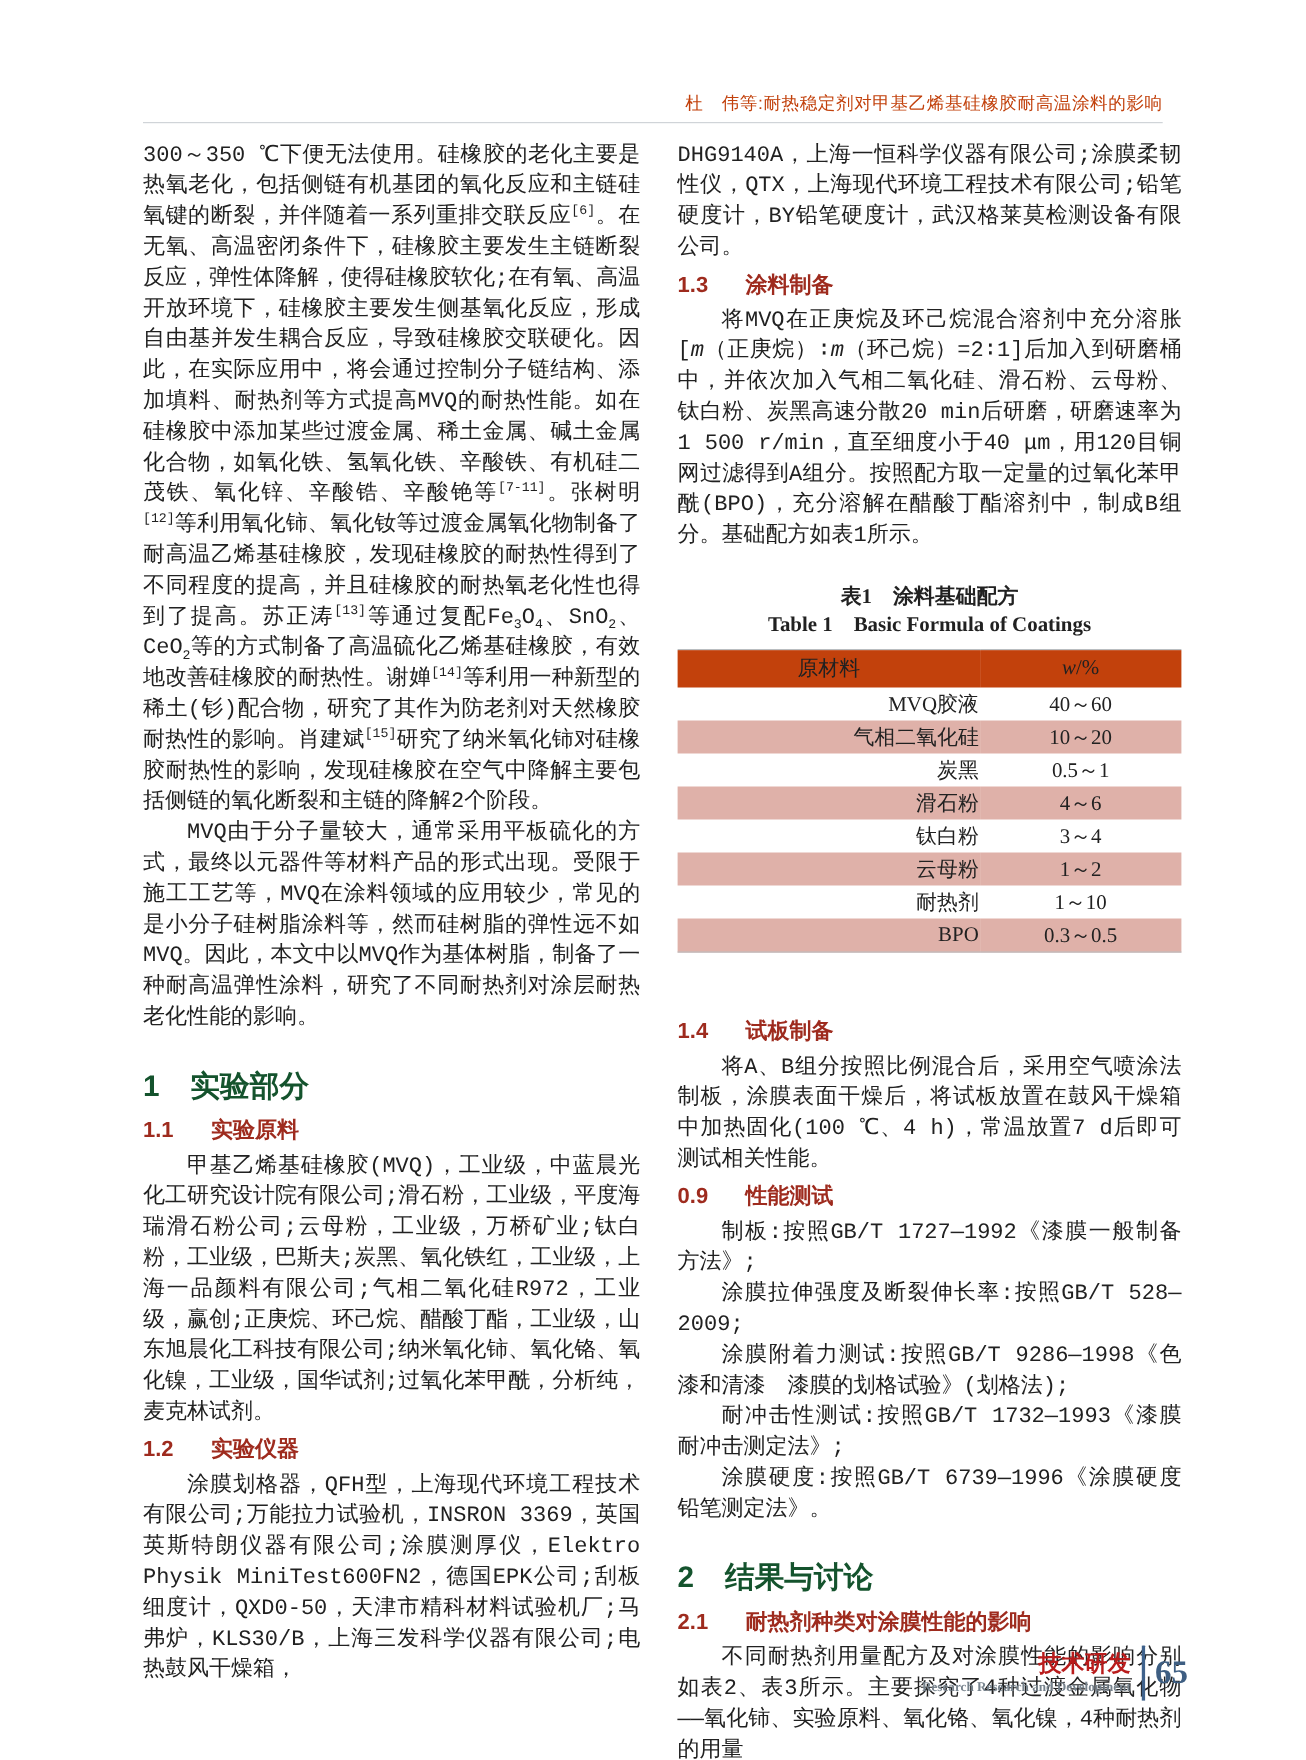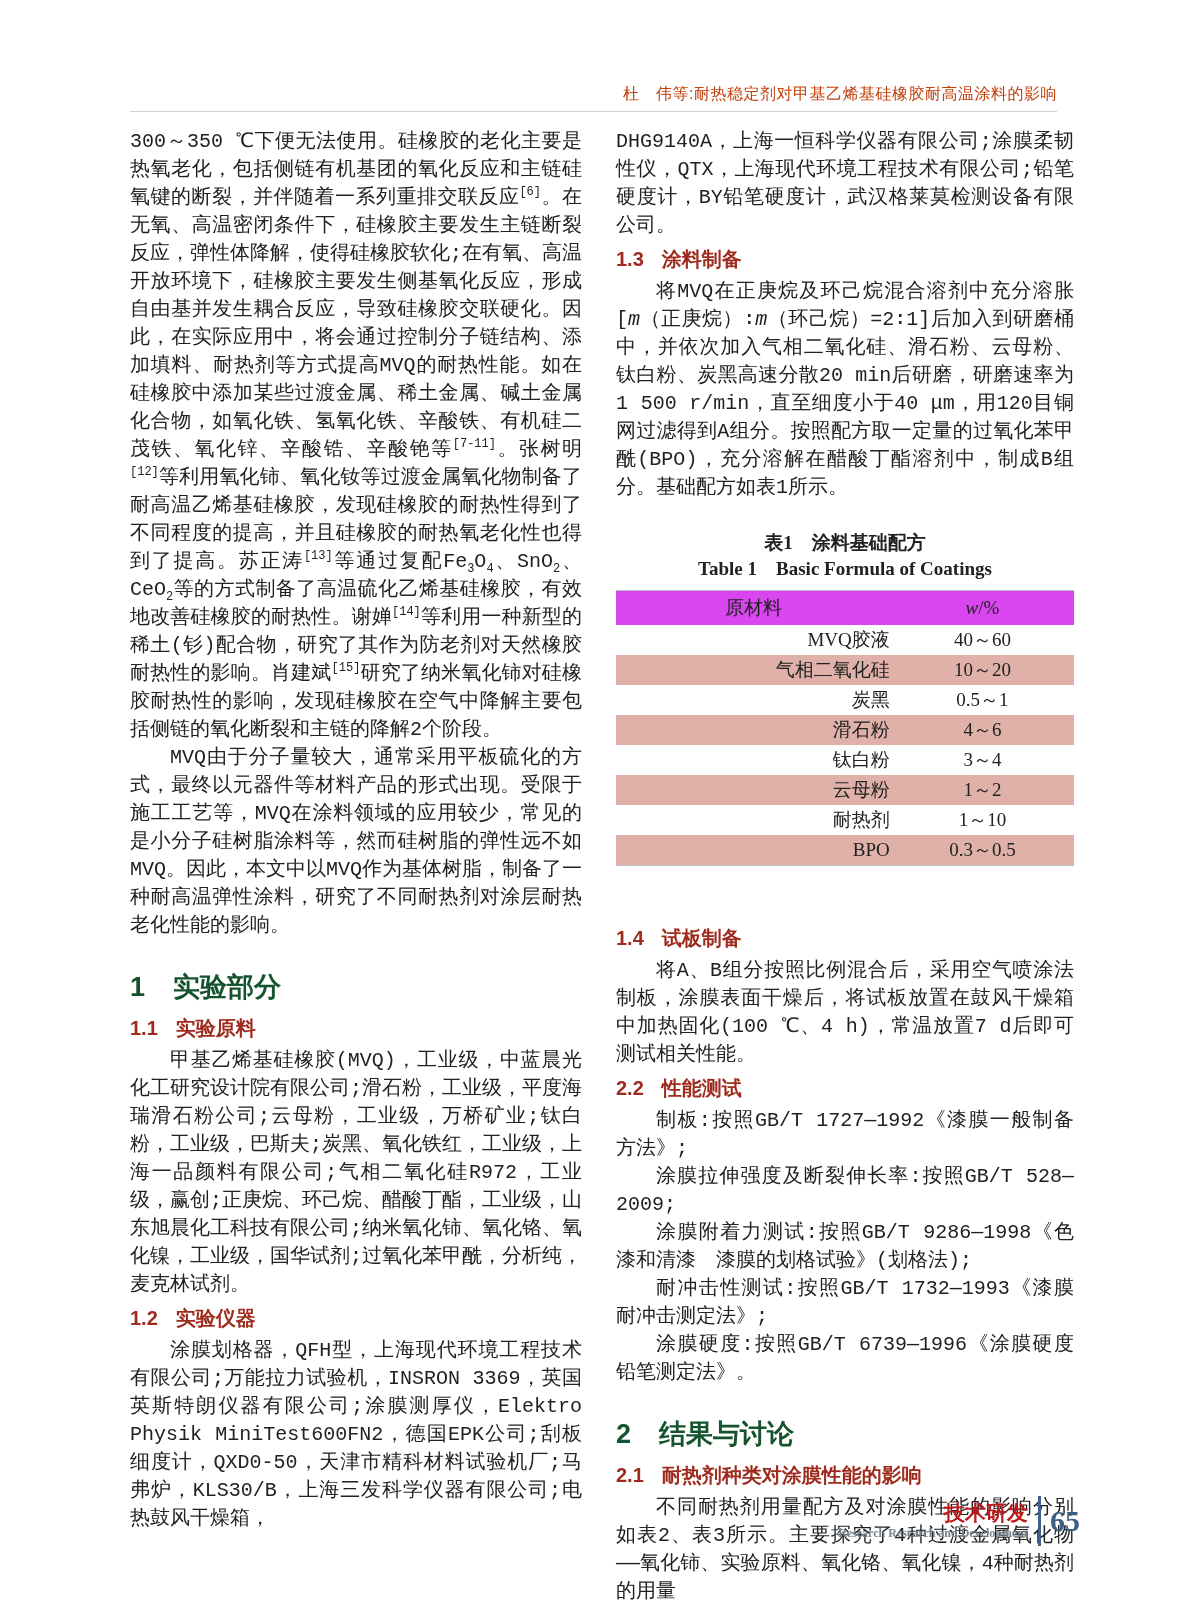--- a/index.html
+++ b/index.html
@@ -27,30 +27,30 @@
   
   .sec{
     font-family:"Liberation Sans","DejaVu Sans",sans-serif;font-weight:bold;
     color:#14532d;font-size:27px;line-height:38px;margin:28px 0 8px;
   }
   .sec .num{margin-right:28px;}
   .subsec{
     font-family:"Liberation Sans","DejaVu Sans",sans-serif;font-weight:bold;
     color:#9e2b1e;font-size:20px;line-height:28px;margin:5px 0 5px;
   }
-  .subsec .num{margin-right:18px;}
+  .subsec .num{margin-right:34px;}
   
   .tblwrap{margin:28px 0 58px;}
   .tcap{text-align:center;font-weight:bold;font-size:19px;line-height:26px;margin:0;}
   table{
     width:100%;border-collapse:collapse;margin-top:8px;
     border-top:1px solid #b9bdc0;border-bottom:1px solid #b9bdc0;
     font-size:19px;
   }
-  th{background:#d946ef;font-weight:normal;height:32px;text-align:center;}
+  th{background:#c2410c;font-weight:normal;height:32px;text-align:center;}
   td{height:28px;}
   tbody tr:nth-child(even){background:#dfb1a9;}
   td:first-child{text-align:right;padding-left:62px;width:60%;}
   td:last-child,th:last-child{text-align:center;width:40%;}
   
   .footer{
     position:absolute;top:1496px;right:107px;display:flex;align-items:center;
   }
   .footer .zh{
     font-family:"Liberation Sans","DejaVu Sans",sans-serif;font-weight:bold;
@@ -142,21 +142,21 @@
       </tbody>
     </table>
   </div>
 
   <div class="subsec">
     <span class="num">1.4</span><span>试板制备</span>
   </div>
   <p class="body indent">将A、B组分按照比例混合后，采用空气喷涂法制板，涂膜表面干燥后，将试板放置在鼓风干燥箱中加热固化(100 ℃、4 h)，常温放置7 d后即可测试相关性能。</p>
 
   <div class="subsec">
-    <span class="num">2.2</span><span>性能测试</span>
+    <span class="num">0.9</span><span>性能测试</span>
   </div>
   <p class="body indent">制板:按照GB/T 1727—1992《漆膜一般制备方法》;</p>
   <p class="body indent">涂膜拉伸强度及断裂伸长率:按照GB/T 528—2009;</p>
   <p class="body indent">涂膜附着力测试:按照GB/T 9286—1998《色漆和清漆　漆膜的划格试验》(划格法);</p>
   <p class="body indent">耐冲击性测试:按照GB/T 1732—1993《漆膜耐冲击测定法》;</p>
   <p class="body indent">涂膜硬度:按照GB/T 6739—1996《涂膜硬度铅笔测定法》。</p>
 
   <div class="sec">
     <span class="num">2</span><span>结果与讨论</span>
   </div>

